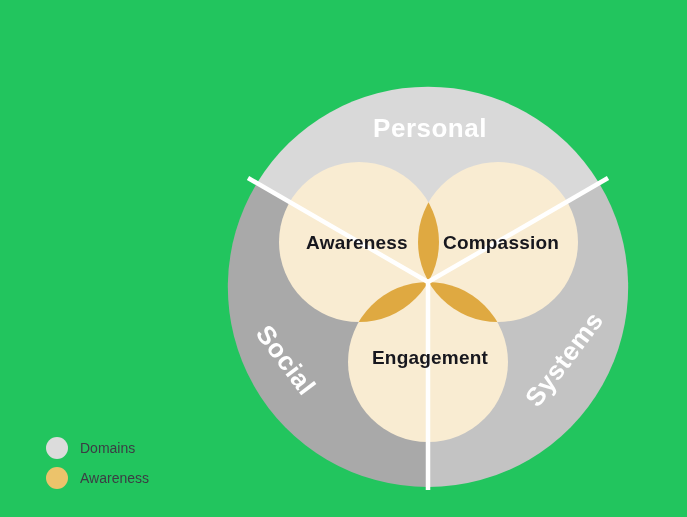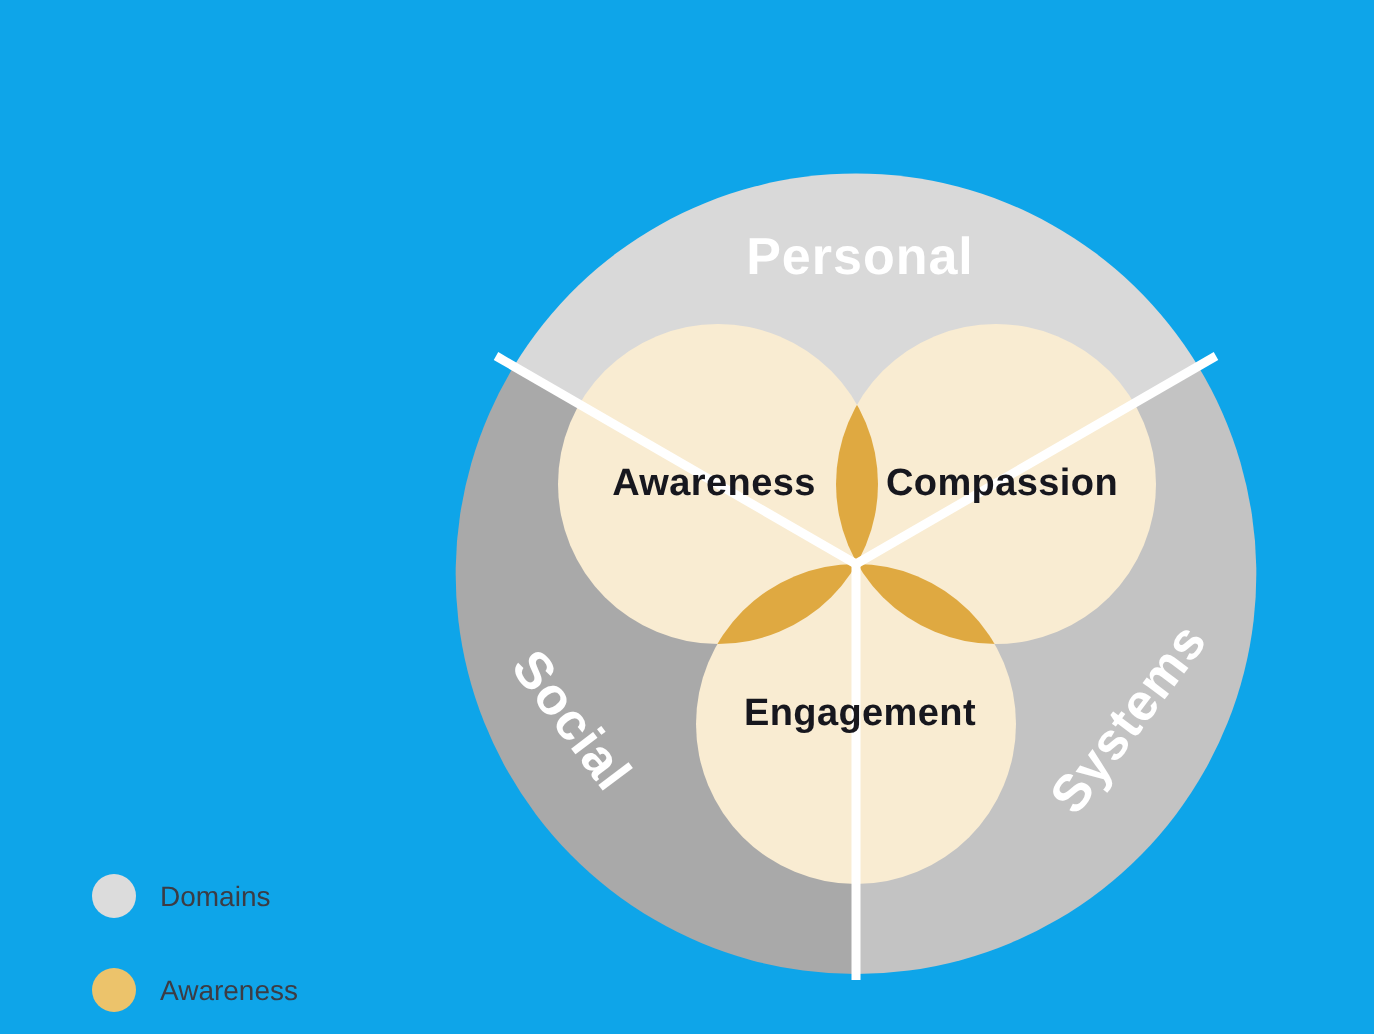--- a/index.html
+++ b/index.html
@@ -4,21 +4,21 @@
 <style>
   html, body {
     margin: 0;
     padding: 0;
     background: #ffffff;
   }
   .canvas {
     position: relative;
     width: 687px;
     height: 517px;
-    background: #0ea5e9;
+    background: #22c55e;
     font-family: "Liberation Sans", sans-serif;
     overflow: hidden;
   }
   svg text {
     font-family: "Liberation Sans", sans-serif;
   }
   .domain-label {
     font-size: 26px;
     font-weight: 700;
     letter-spacing: 0.5px;
@@ -27,21 +27,21 @@
     font-size: 19px;
     font-weight: 700;
     letter-spacing: 0.2px;
   }
   .legend {
     position: absolute;
     left: 46px;
     top: 437px;
     display: flex;
     flex-direction: column;
-    gap: 25px;
+    gap: 8px;
   }
   .legend-item {
     display: flex;
     align-items: center;
     gap: 12px;
     height: 22px;
   }
   .legend-label {
     font-size: 14px;
     color: #3c3c44;

